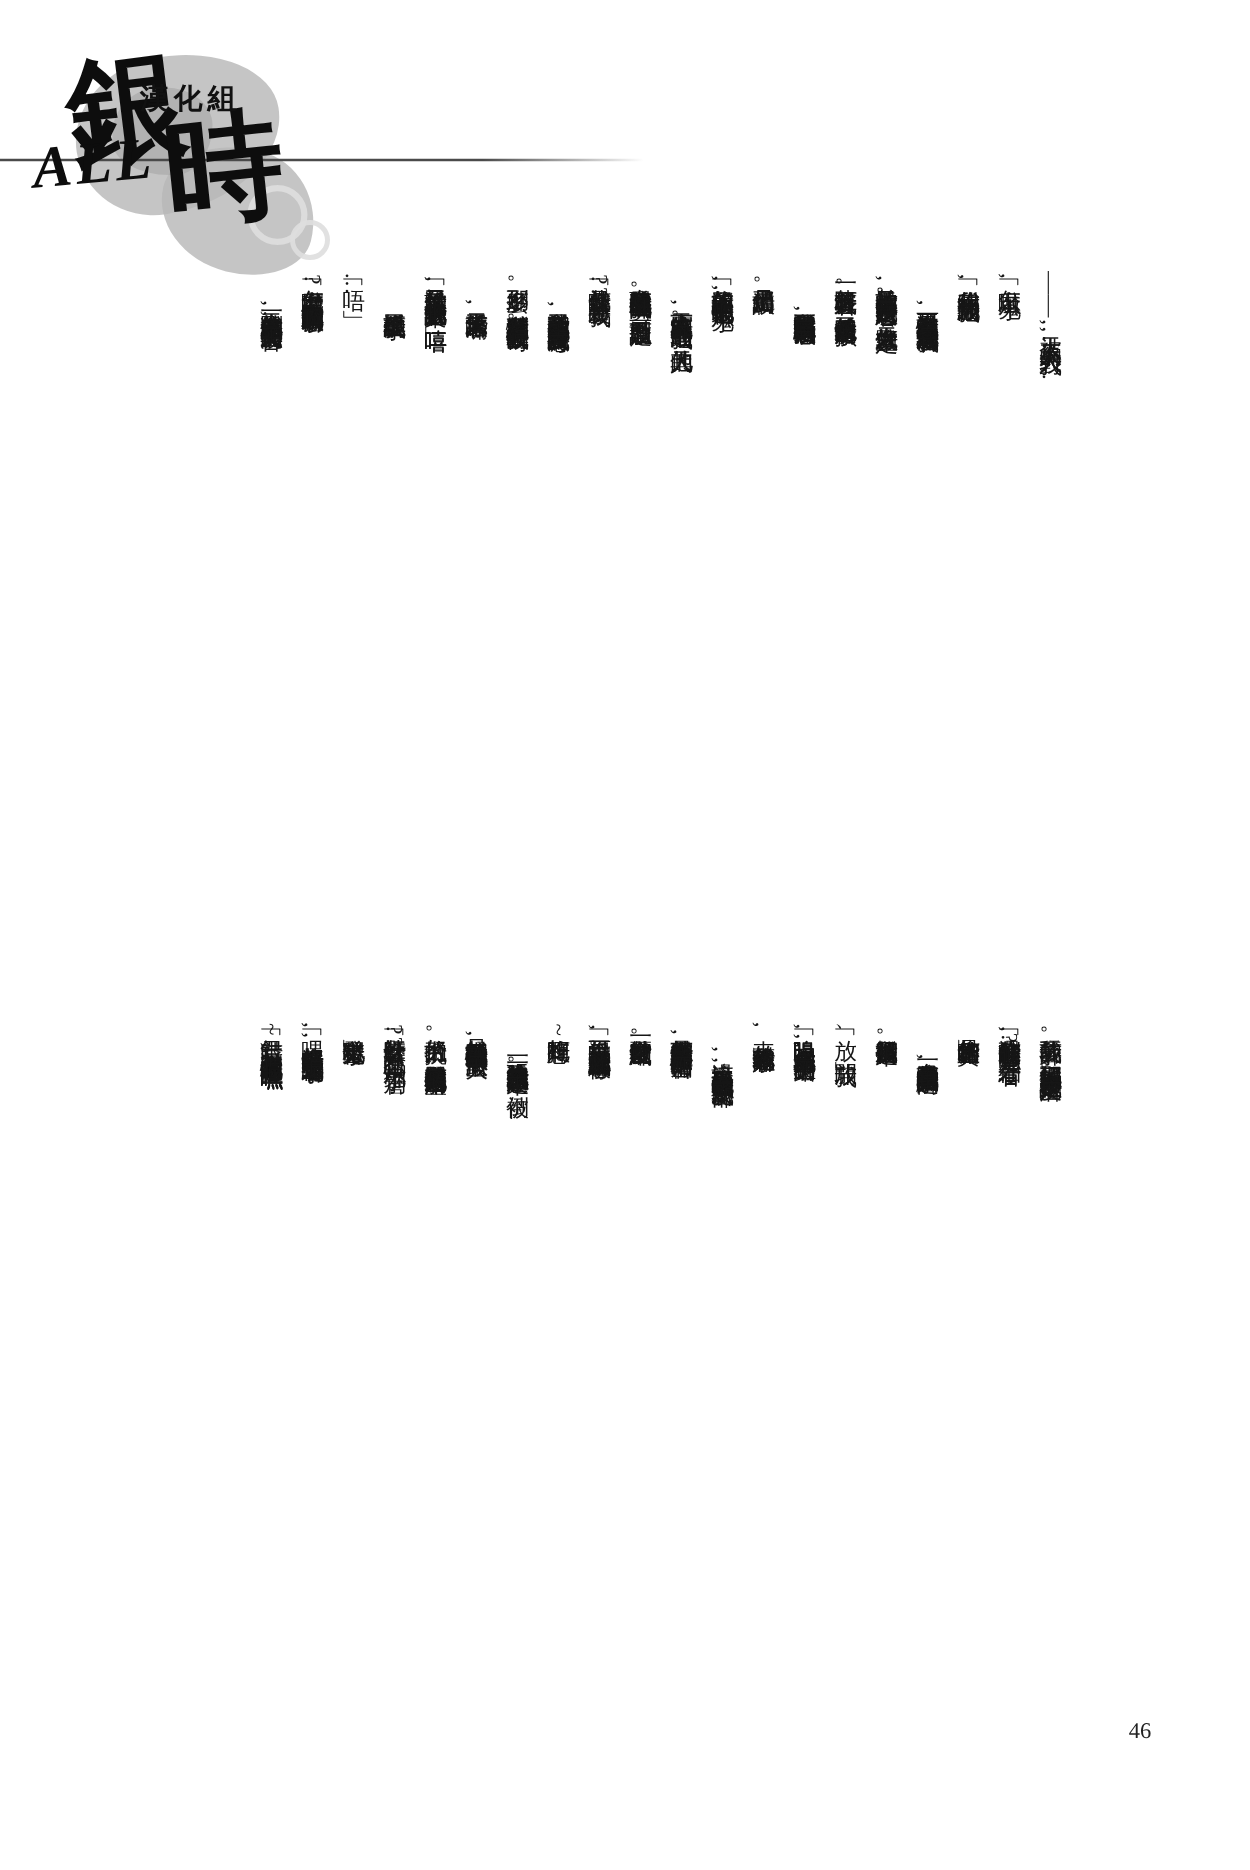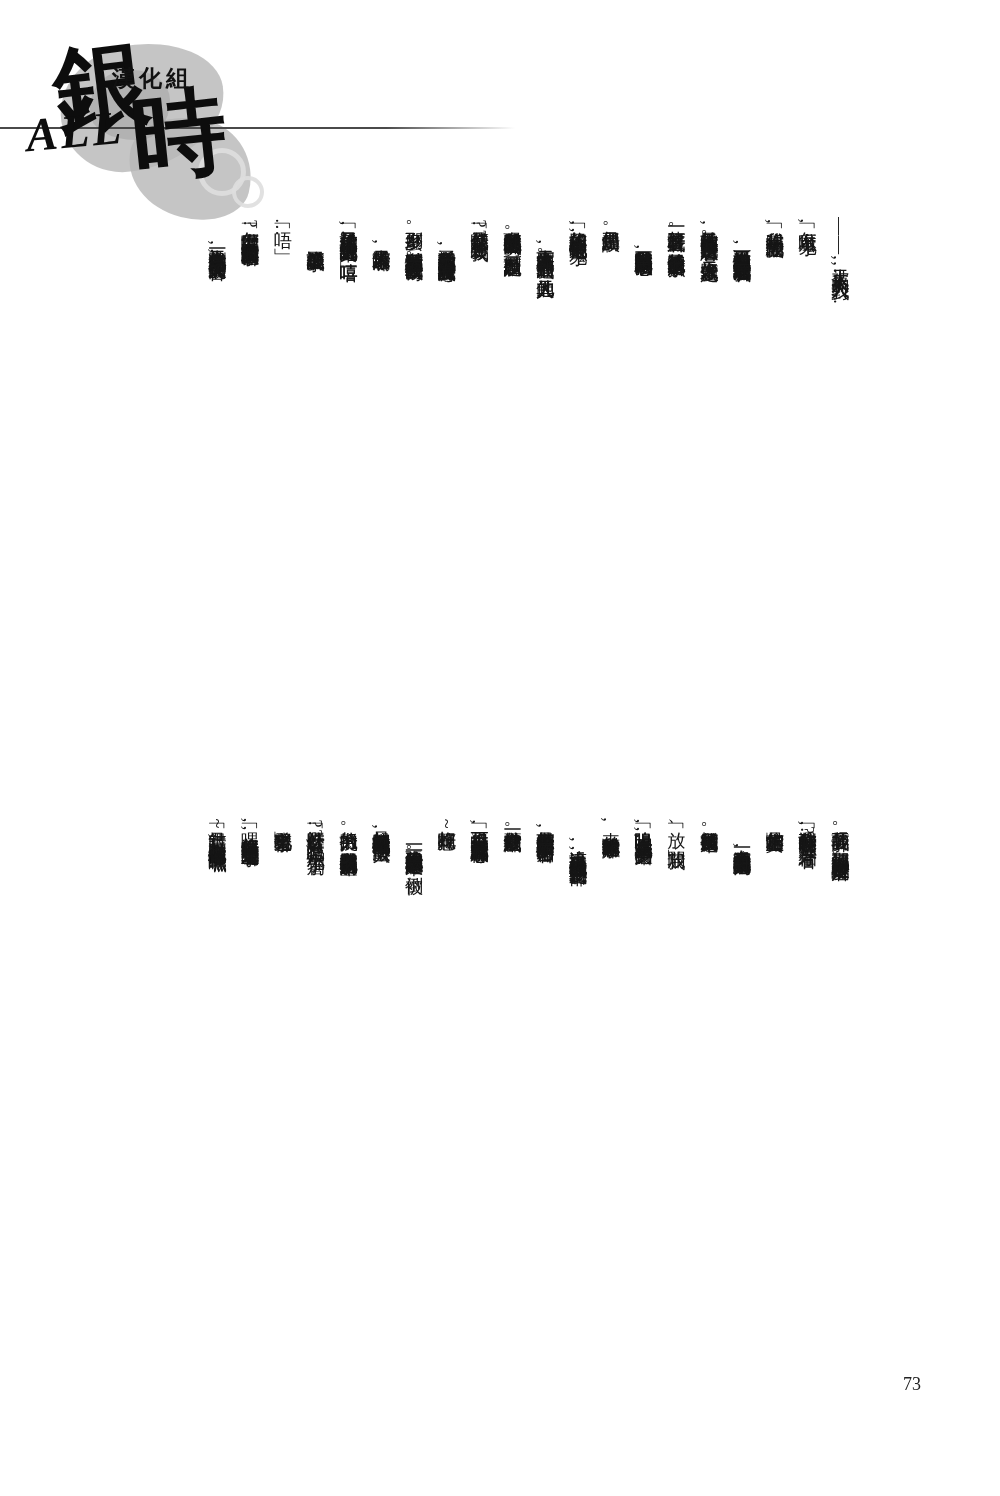--- a/index.html
+++ b/index.html
@@ -126,13 +126,13 @@
   <p>好想吃掉啊~」</p>
   <p>　一張狗臉的天人把我的蛋蛋和小雞雞一起舔了起來。被倒</p>
   <p>吊起來無法抵抗的我開始搖動身體表現出不快感,做出最大</p>
   <p>努力的抵抗。我並沒有哭喊因為這大概是他們所希望的。</p>
   <p>「什麼呀什麼呀?在忍耐嗎?小鬼,別管了,</p>
   <p>發出聲音來吧小鬼」</p>
   <p>「喂,這傢伙好像叫銀時哦,兜襠布上還刺著名字呢」</p>
   <p>「銀時君~和大哥哥們一起做開心的事情吧,嘿嘿嘿嘿嘿嘿」</p>
 </div>
 
-<div class="pagenum">73</div>
+<div class="pagenum">46</div>
 
 </body></html>

